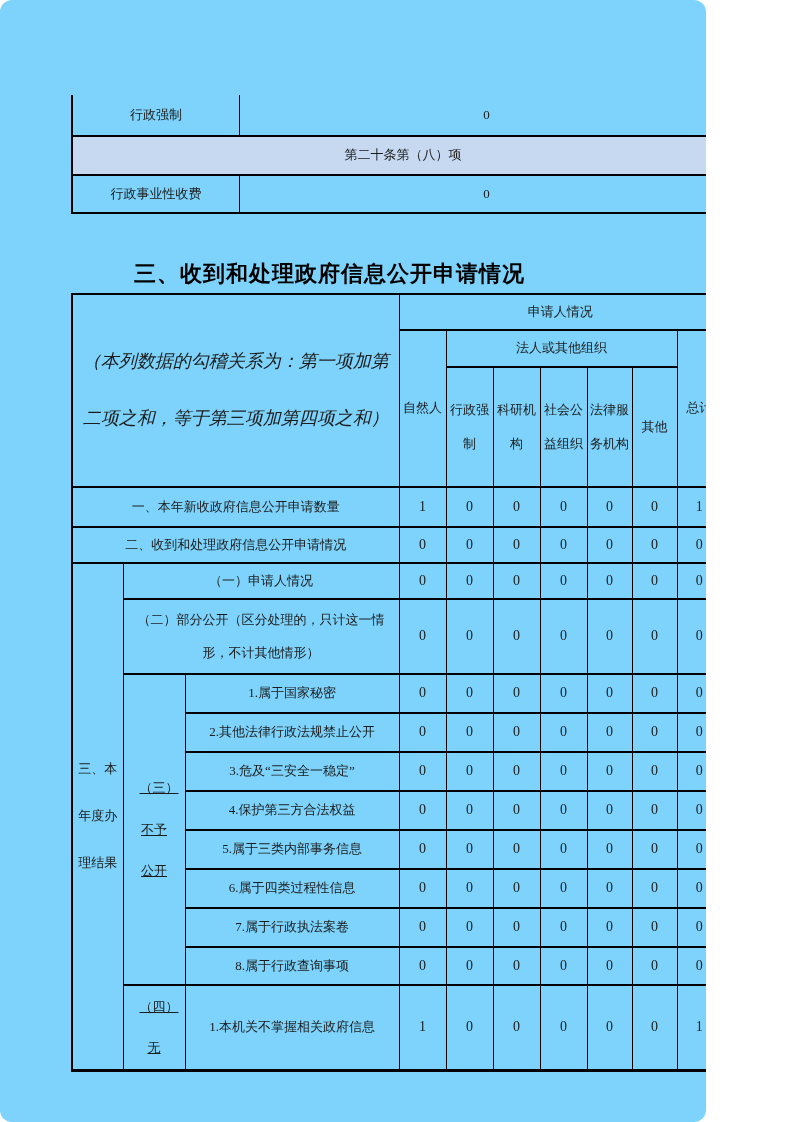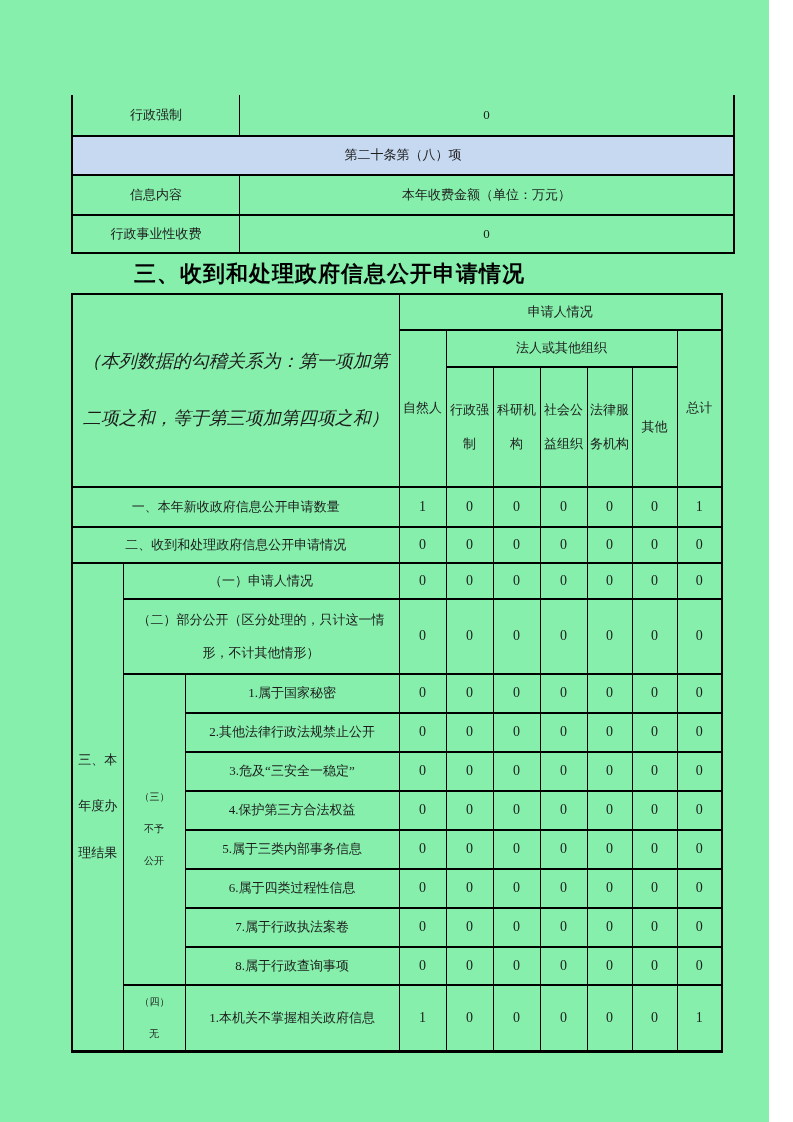--- a/index.html
+++ b/index.html
@@ -1,17 +1,17 @@
 <!DOCTYPE html>
 <html><head>
 <meta charset="utf-8">
 <style>
   html,body{margin:0;padding:0;background:#fff;}
-  .page{position:relative;width:769px;height:1122px;background:#86efac;overflow:hidden;
-        font-family:"Liberation Serif","DejaVu Serif",serif;color:#1c1c1c;}
+  .page{position:relative;width:706px;height:1122px;background:#7dd3fc;overflow:hidden;
+        font-family:"Liberation Serif","DejaVu Serif",serif;color:#1c1c1c;border-radius:12px;}
   table{border-collapse:collapse;table-layout:fixed;}
   td{border-left:1px solid #000;border-right:1px solid #000;
      border-top:2px solid #000;border-bottom:2px solid #000;
      text-align:center;vertical-align:middle;padding:0 2px;overflow:hidden;
      font-size:13px;line-height:1.6;}
   
   .fee{position:absolute;left:71px;top:95px;width:651px;
        border:2px solid #000;border-top:none;}
   .fee tr.cut td{border-top:none;}
   .fee td.flabel{width:162px;}
@@ -22,43 +22,39 @@
   .heading{position:absolute;left:72px;top:256px;width:650px;height:36px;
            font-family:"Liberation Sans","DejaVu Sans",sans-serif;
            font-weight:bold;font-size:22px;letter-spacing:1px;
            padding-left:62px;box-sizing:border-box;line-height:36px;color:#000;}
   
   .req{position:absolute;left:71px;top:293px;width:651px;border:2px solid #000;border-bottom:3px solid #000;}
   .req td.note{font-size:18px;font-style:italic;line-height:3.2;
                font-family:"Liberation Serif","DejaVu Serif",serif;}
   .req td.hcell{line-height:2.6;margin-top:40px;}
   .req td.grp{line-height:3.6;padding:16px 4px;}
-  .req td.grp2{line-height:3.2;padding:0 16px;font-size:10px;}
+  .req td.grp2{line-height:3.2;padding:0 16px;font-size:13px;text-decoration:underline;}
   .req td.lbl{line-height:2.6;}
   .req td.n{font-size:14px;font-family:"Liberation Serif","DejaVu Serif",serif;}
   .h35{height:35px}.h37{height:37px}.h120{height:120px}
   .h40{height:40px}.h36{height:36px}.h75{height:75px}.h39{height:39px}.h38{height:38px}
 </style>
 </head>
 <body>
 
 <div class="page">
 
   <table class="fee">
     <tbody>
         <tr class="cut rA">
       <td class="flabel">行政强制</td>
       <td class="fvalue">0</td>
     </tr>
     <tr class="rB">
       <td class="band" colspan="2">第二十条第（八）项</td>
-    </tr>
-    <tr class="rC">
-      <td class="flabel">信息内容</td>
-      <td class="fvalue">本年收费金额（单位：万元）</td>
     </tr>
     <tr class="rD">
       <td class="flabel">行政事业性收费</td>
       <td class="fvalue">0</td>
     </tr>
   </tbody>
     </table>
 
   <div class="heading">三、收到和处理政府信息公开申请情况</div>
 

